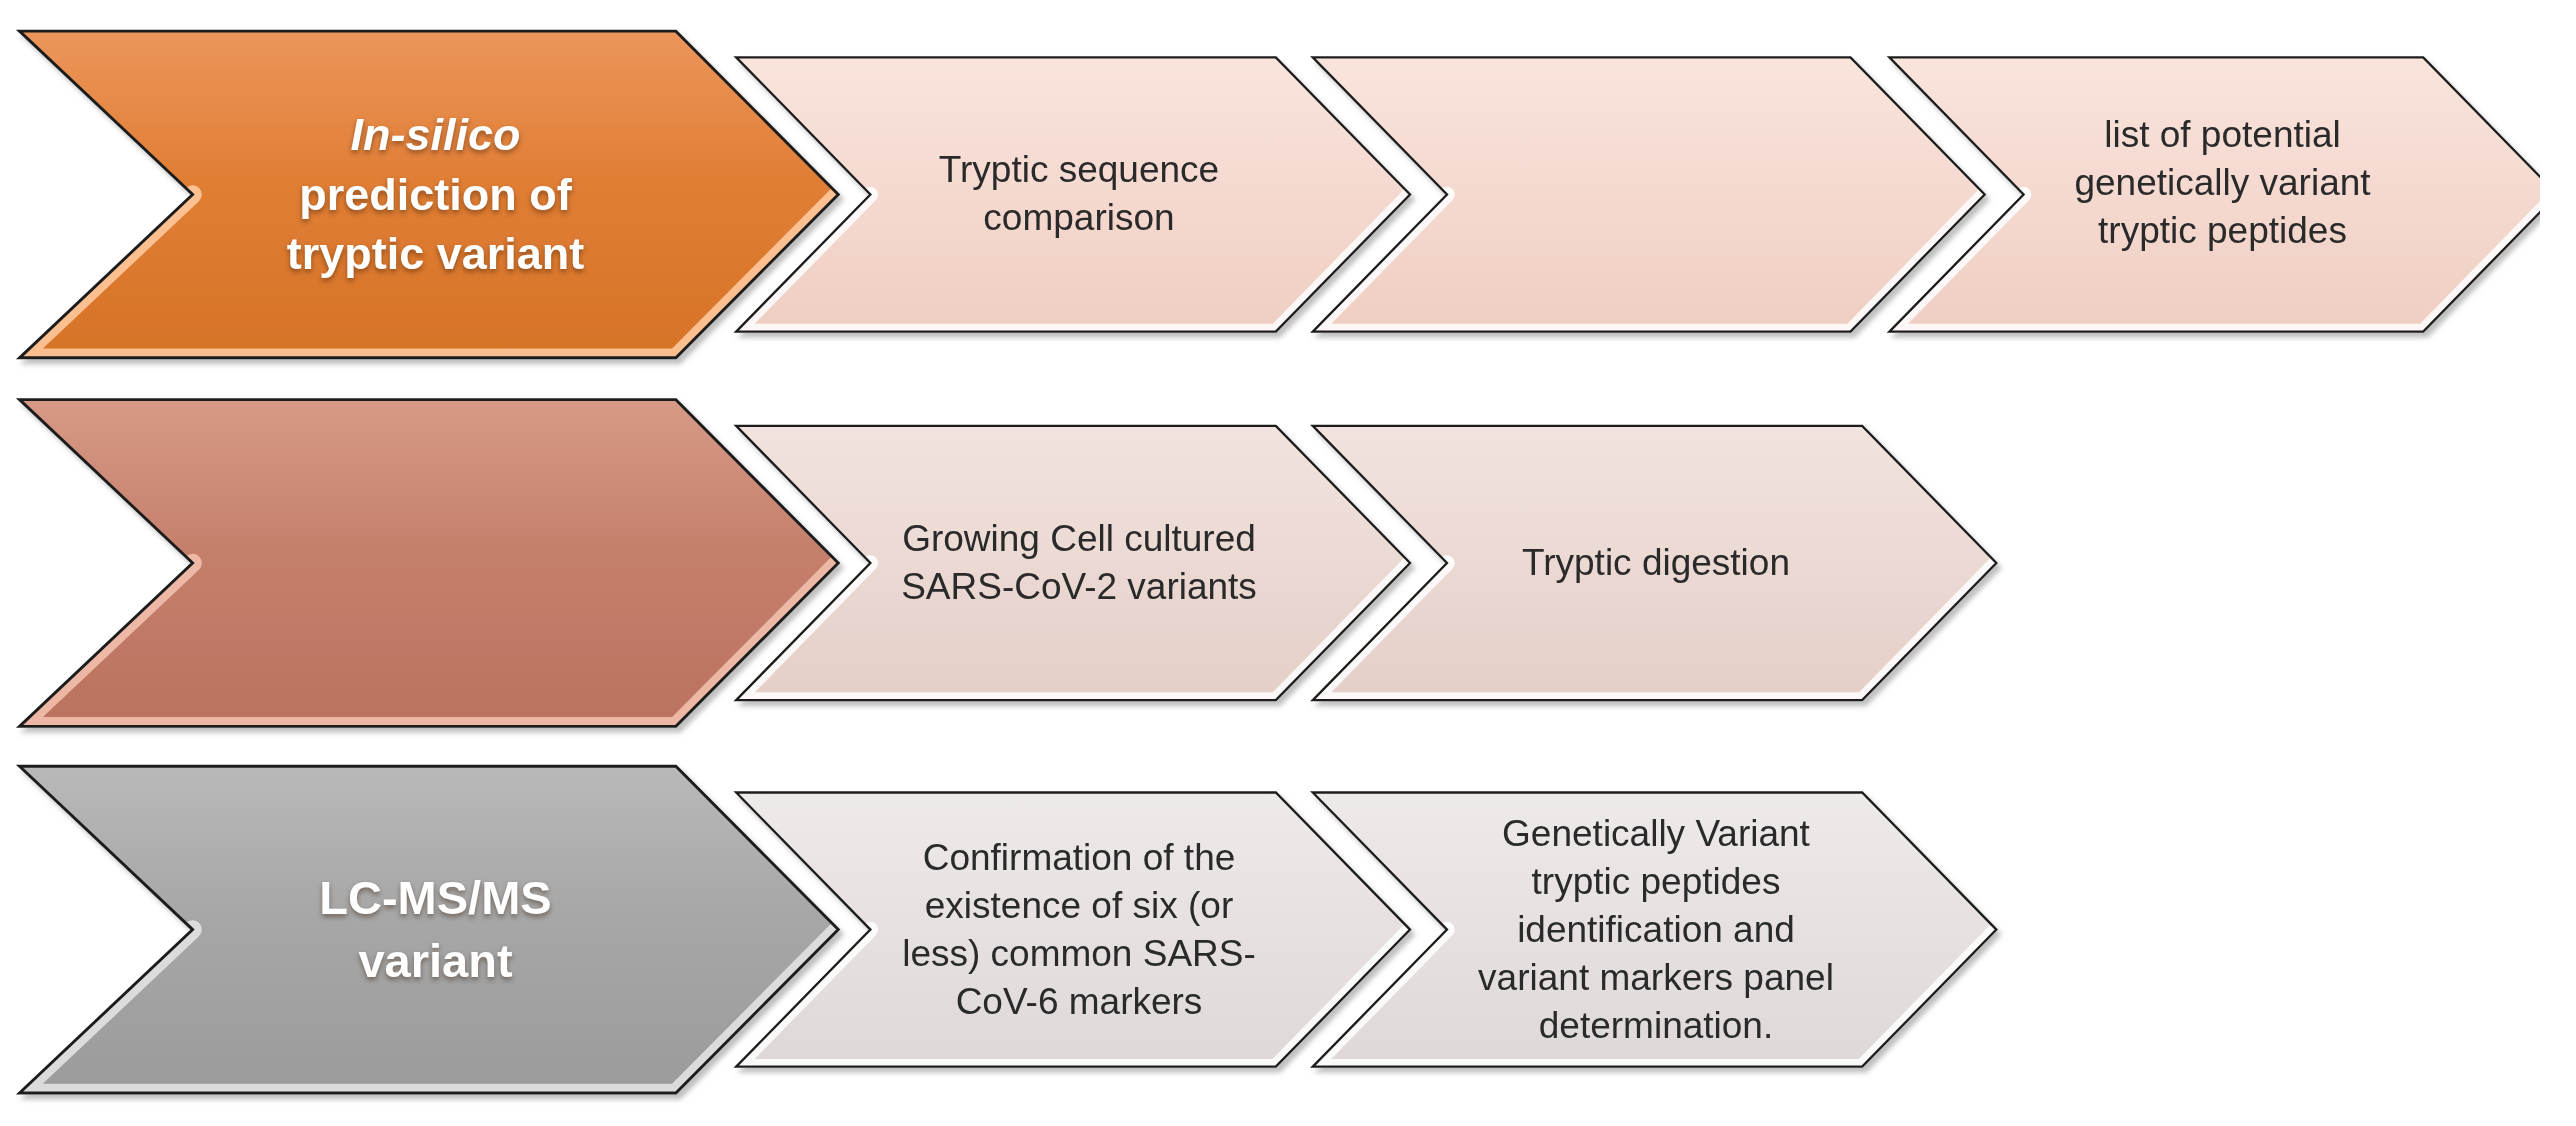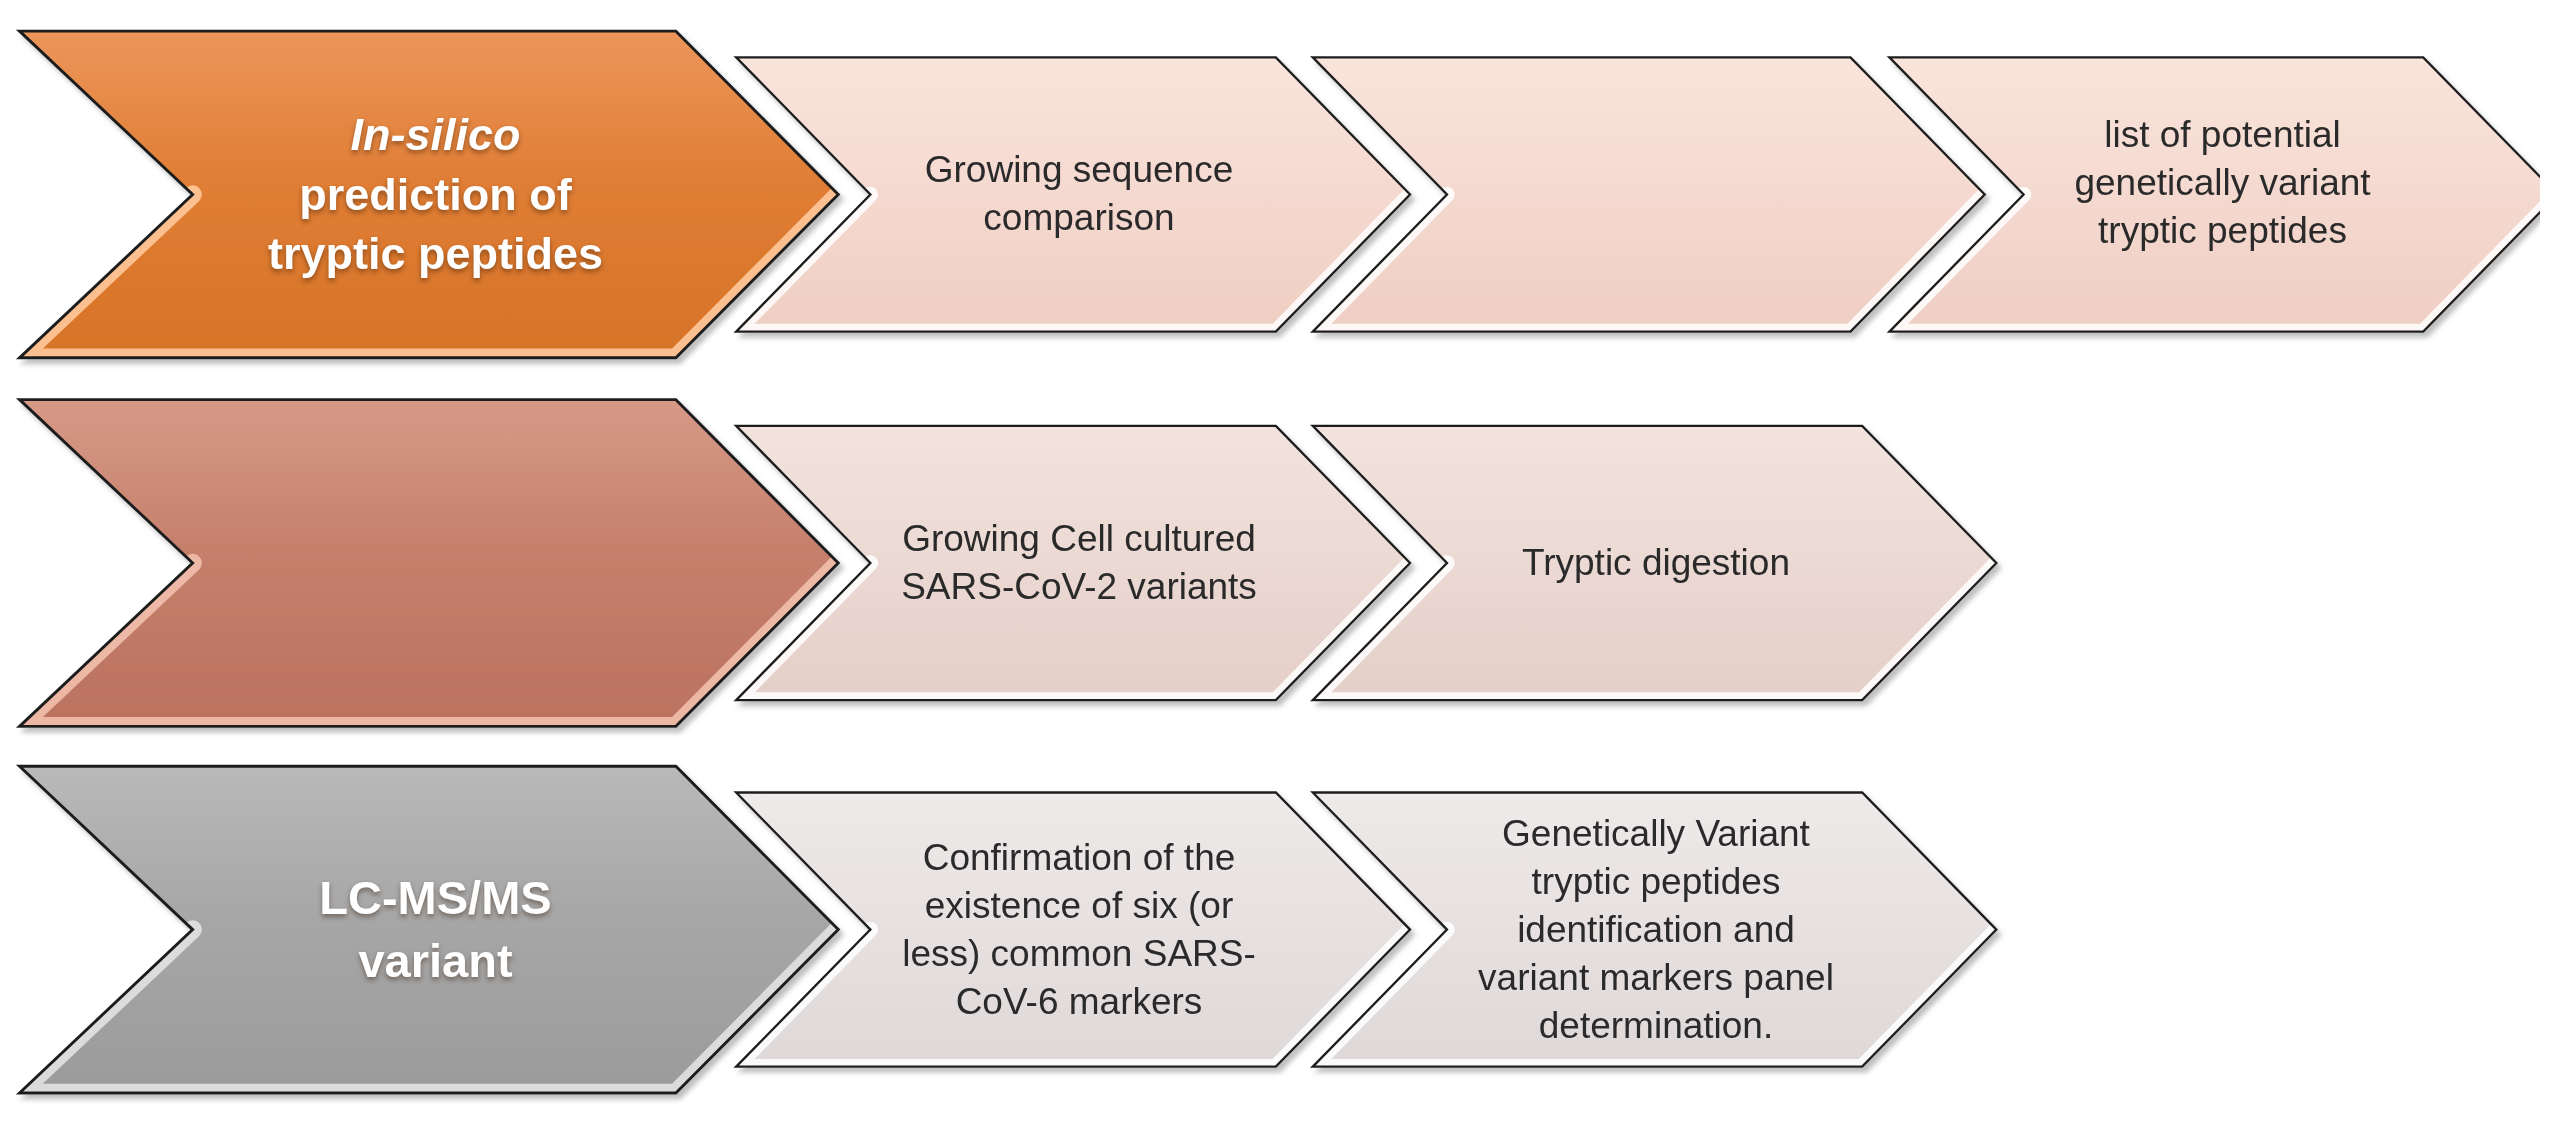--- a/index.html
+++ b/index.html
@@ -201,25 +201,25 @@
     </g>
     <g filter="url(#ds)">
       <polygon class="shape" fill="url(#gStep3)" points="1350,815 1915,815 2053,956 1915,1097 1350,1097 1488,956"></polygon>
       <polyline class="gloss" clip-path="url(#c10)" points="1488,956 1350,1097 1915,1097 2053,956" stroke="#FFFFFF"></polyline>
       <polygon class="outline" points="1350,815 1915,815 2053,956 1915,1097 1350,1097 1488,956" stroke="#1E1E1E"></polygon>
     </g>
   </svg>
 
   <div class="lbl stage row1" style="left:173px; top:31px; width:525px; height:327px;">
     <div class="inner"><span class="em">In-silico</span><span>prediction of
-tryptic peptides</span></div>
+tryptic variant</span></div>
   </div>
 
   <div class="lbl step" style="left:875px; top:57px; width:408px; height:274px;">
-    <div class="inner"><span class="em"></span><span>Growing sequence
+    <div class="inner"><span class="em"></span><span>Tryptic sequence
 comparison</span></div>
   </div>
 
 
   <div class="lbl step" style="left:2028px; top:46px; width:389px; height:274px;">
     <div class="inner"><span class="em"></span><span>list of potential
 genetically variant
 tryptic peptides</span></div>
   </div>
 

